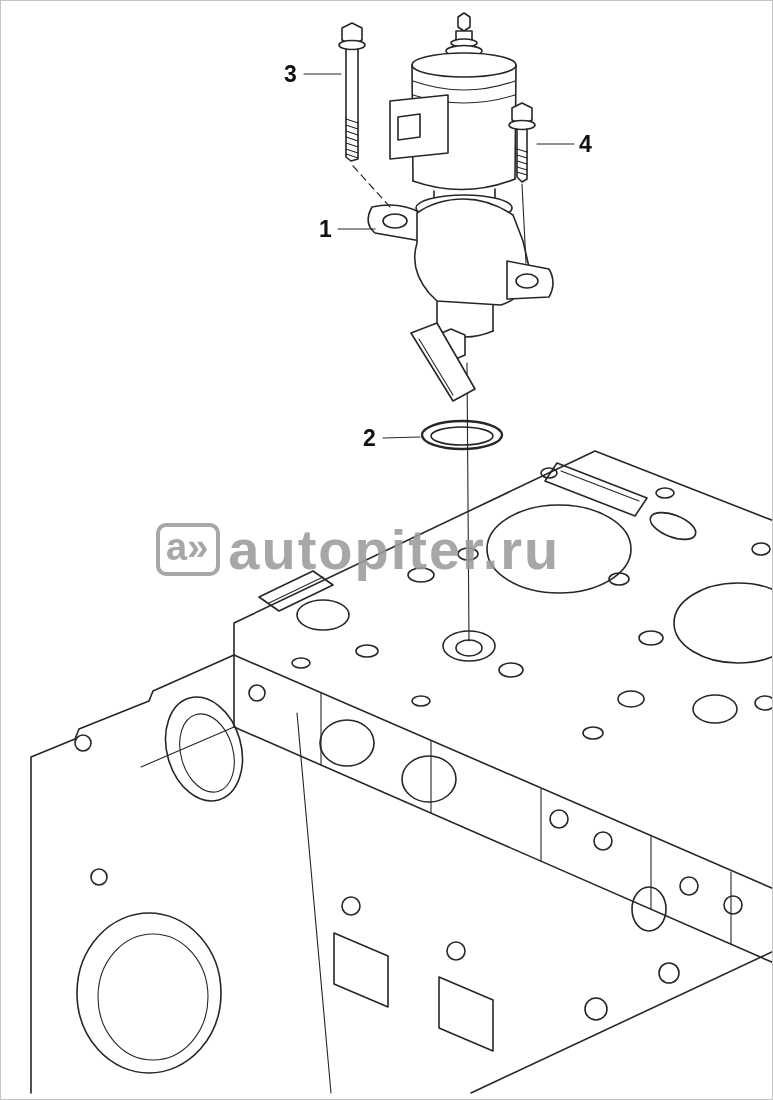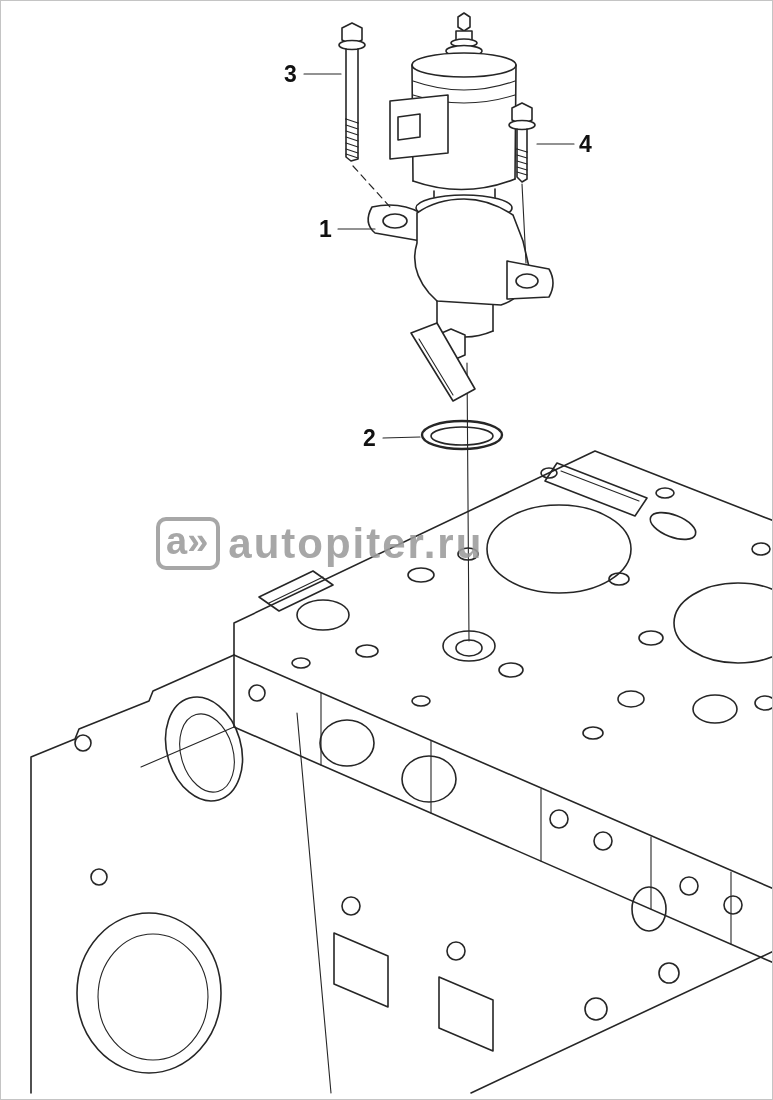--- a/index.html
+++ b/index.html
@@ -21,21 +21,21 @@
   .callout{font:bold 23px "Liberation Sans",sans-serif;fill:#111111;}
   .watermark{
     position:absolute;left:155px;top:516px;
     display:flex;align-items:center;gap:8px;
     color:#9b9b9b;opacity:.88;font-weight:bold;white-space:nowrap;
   }
   .watermark-logo{
     border:4px solid #9b9b9b;border-radius:10px;
     font-size:38px;line-height:1;padding:1px 8px 6px 6px;
   }
-  .watermark-text{font-size:42px;letter-spacing:2px;}
+  .watermark-text{font-size:56px;letter-spacing:2px;}
 </style>
 </head>
 <body>
 
 <div class="canvas">
 
 <svg width="773" height="1100" viewBox="0 0 773 1100">
 
   <g>
 

